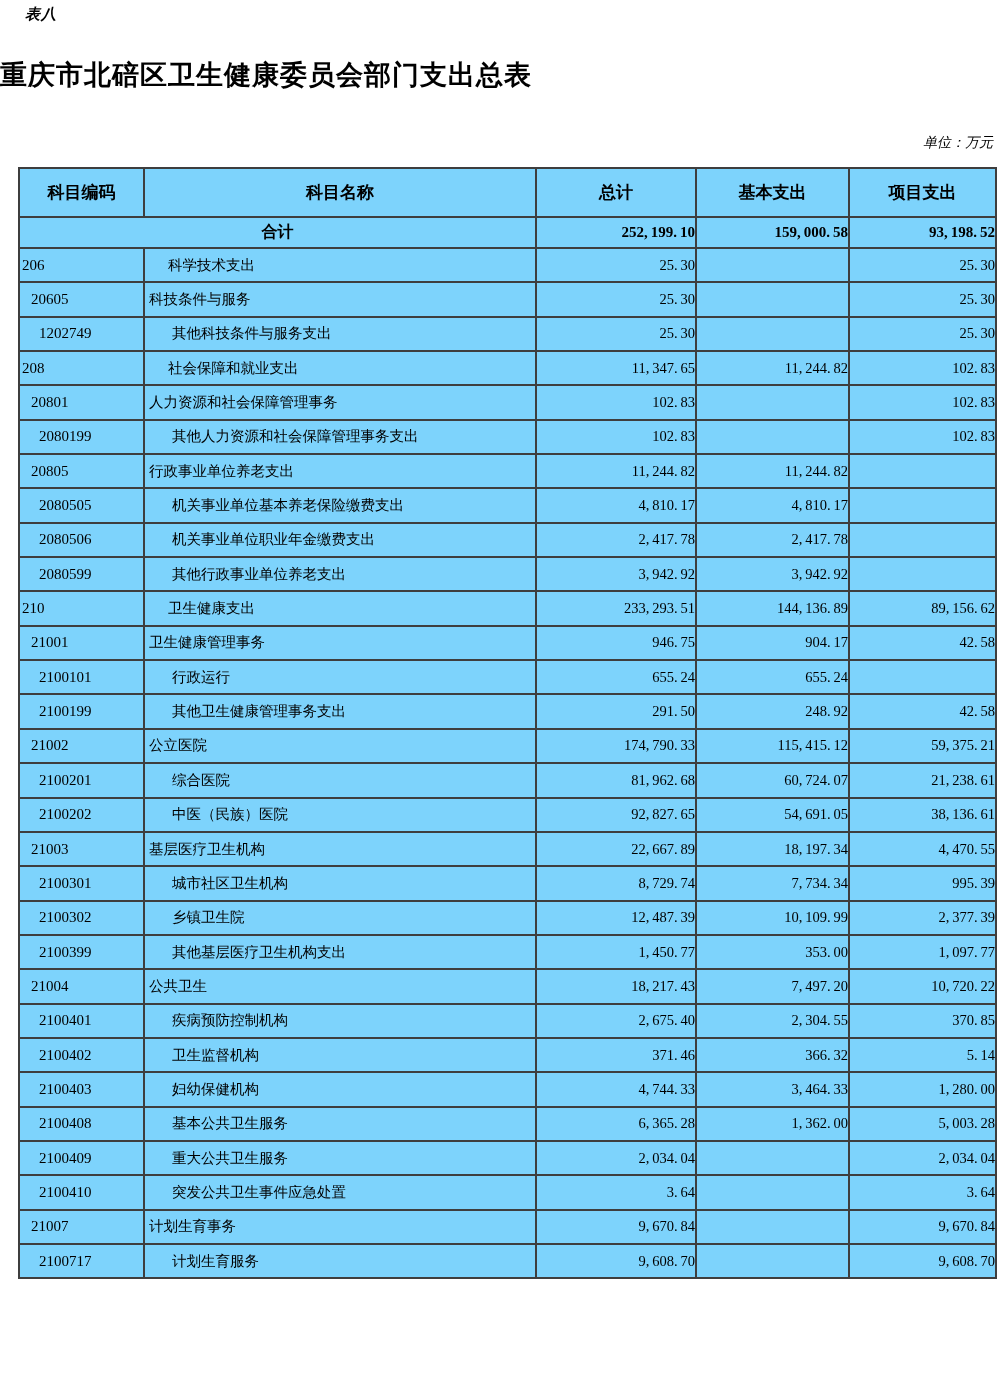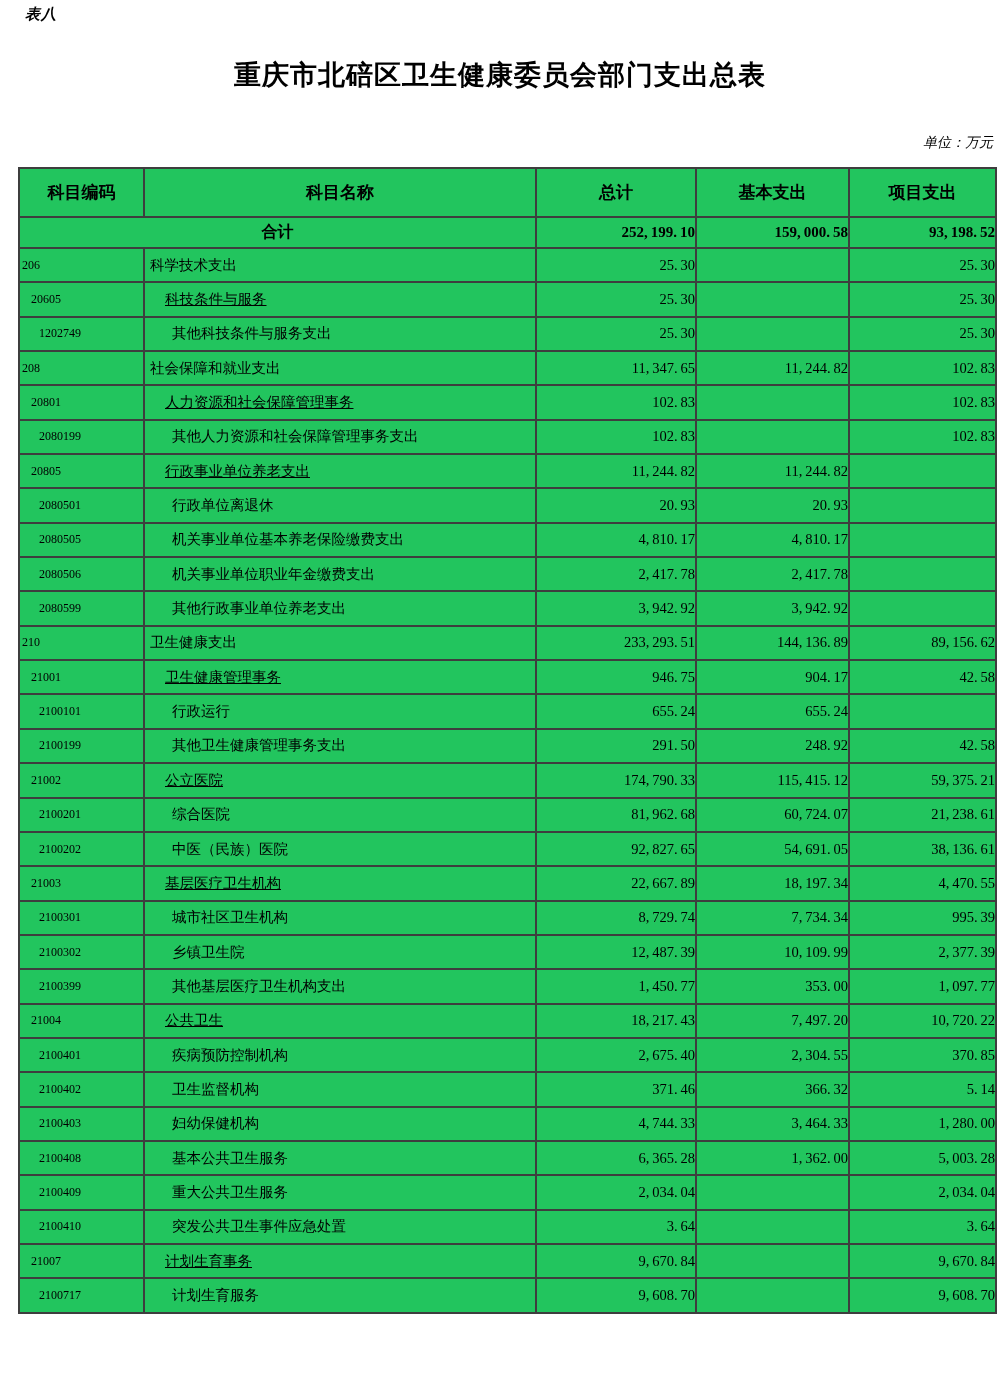--- a/index.html
+++ b/index.html
@@ -25,21 +25,21 @@
     font-size: 15px;
     font-style: italic;
     font-weight: 600;
     letter-spacing: 1px;
   }
   .doc-title {
     position: absolute;
     left: 0;
     top: 57px;
     width: 1000px;
-    text-align: center;
+    text-align: left;
     font-size: 27px;
     font-weight: 700;
     letter-spacing: 1px;
   }
   .unit-note {
     position: absolute;
     left: 18px;
     top: 134px;
     width: 975px;
     text-align: right;
@@ -47,21 +47,21 @@
     font-style: italic;
     font-weight: 500;
   }
   table.budget {
     position: absolute;
     left: 18px;
     top: 167px;
     width: 977px;
     border-collapse: collapse;
     table-layout: fixed;
-    background: #22c55e;
+    background: #7dd3fc;
   }
   table.budget col.c-code    { width: 125px; }
   table.budget col.c-name    { width: 392px; }
   table.budget col.c-total   { width: 160px; }
   table.budget col.c-basic   { width: 153px; }
   table.budget col.c-project { width: 147px; }
   table.budget th, table.budget td {
     border: 2px solid #3e3e3e;
     padding: 0;
     vertical-align: middle;
@@ -74,33 +74,33 @@
     font-weight: 700;
     text-align: center;
   }
   tr.total-row { height: 31px; }
   tr.total-row td { font-weight: 700; }
   tr.total-row td.label {
     text-align: center;
     font-size: 16px;
   }
   tr.data-row { height: 34.35px; }
-  td.code { font-size: 12px; text-align: left; }
+  td.code { font-size: 15px; text-align: left; }
   td.name { font-size: 14.5px; text-align: left; }
   td.num  {
     font-size: 14.5px;
     text-align: right;
     padding-right: 8px;
   }
   tr.total-row td.num { font-size: 15px; }
   td.code.ind0 { padding-left: 2px;  }
   td.code.ind1 { padding-left: 11px; }
   td.code.ind2 { padding-left: 19px; }
-  td.name.ind0 { padding-left: 5px; margin-top: 17px;  }
-  td.name.ind1 { padding-left: 20px; text-decoration: underline; }
+  td.name.ind0 { padding-left: 23px; margin-top: 17px;  }
+  td.name.ind1 { padding-left: 4px; }
   td.name.ind2 { padding-left: 27px; }
 </style>
 </head>
 <body>
 
 <div class="page">
 
   <div class="sheet-label">表八</div>
 
   <div class="doc-title">重庆市北碚区卫生健康委员会部门支出总表</div>
@@ -175,27 +175,20 @@
           <td class="num">102. 83</td>
         </tr>
         <tr class="data-row">
           <td class="code ind1">20805</td>
           <td class="name ind1">行政事业单位养老支出</td>
           <td class="num">11, 244. 82</td>
           <td class="num">11, 244. 82</td>
           <td class="num"></td>
         </tr>
         <tr class="data-row">
-          <td class="code ind2">2080501</td>
-          <td class="name ind2">行政单位离退休</td>
-          <td class="num">20. 93</td>
-          <td class="num">20. 93</td>
-          <td class="num"></td>
-        </tr>
-        <tr class="data-row">
           <td class="code ind2">2080505</td>
           <td class="name ind2">机关事业单位基本养老保险缴费支出</td>
           <td class="num">4, 810. 17</td>
           <td class="num">4, 810. 17</td>
           <td class="num"></td>
         </tr>
         <tr class="data-row">
           <td class="code ind2">2080506</td>
           <td class="name ind2">机关事业单位职业年金缴费支出</td>
           <td class="num">2, 417. 78</td>

